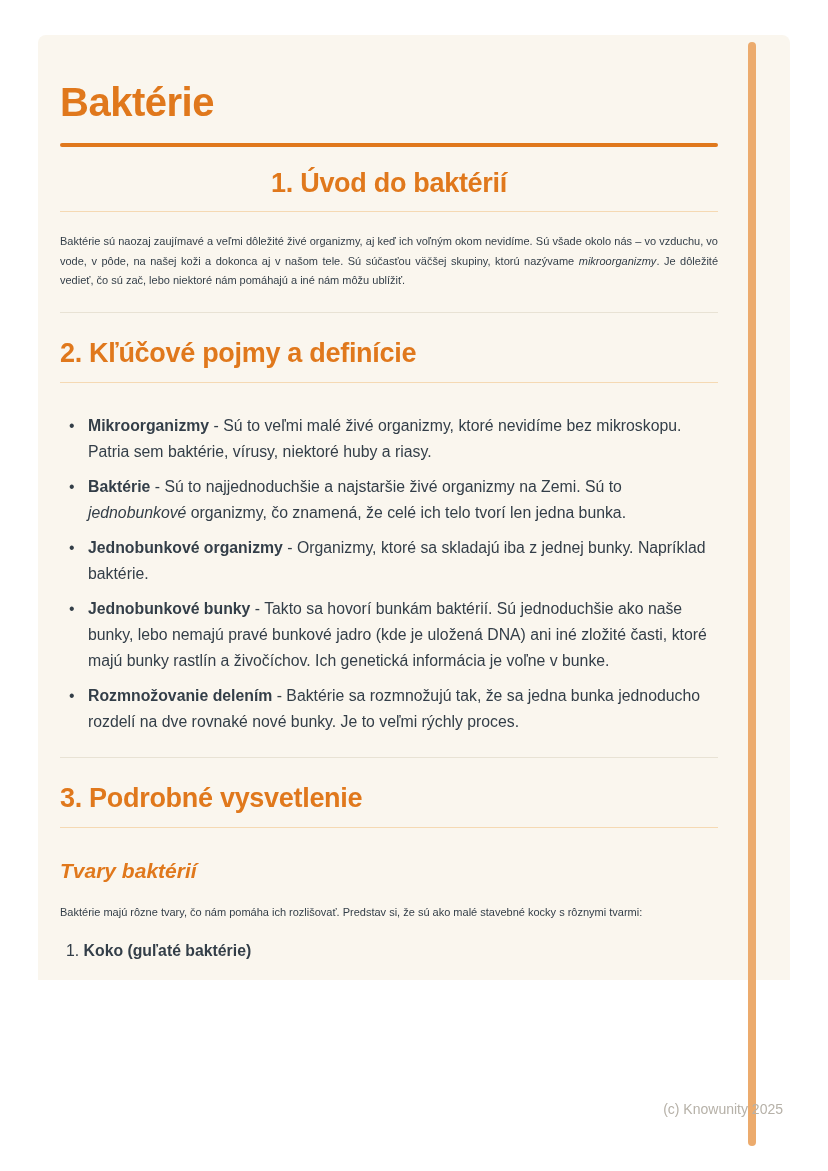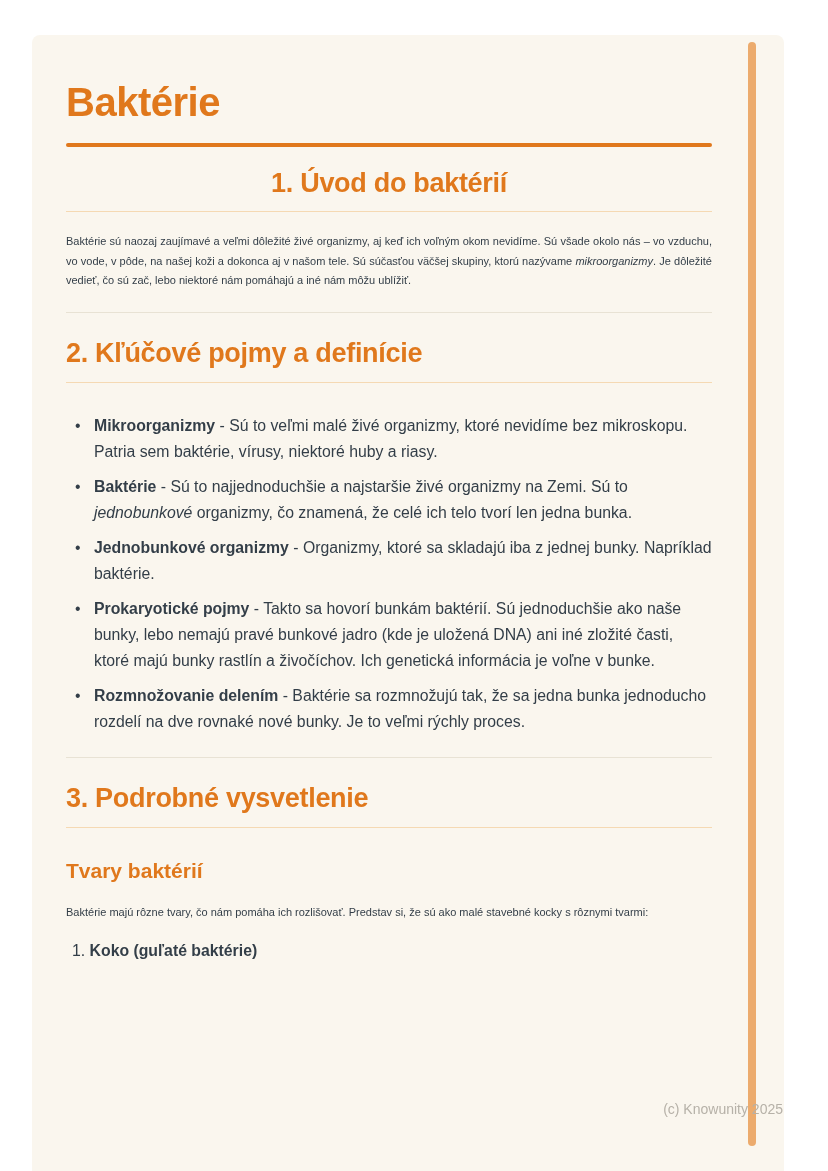--- a/index.html
+++ b/index.html
@@ -7,25 +7,25 @@
   html, body { width: 828px; height: 1171px; }
   body {
     position: relative;
     overflow: hidden;
     background: var(--outer_bg, #ffffff);
     font-family: "Liberation Sans", "DejaVu Sans", sans-serif;
     color: var(--body_text, #333e48);
   }
   .page-card {
     position: absolute;
-    left: 32px; top: 35px;
-    width: 752px; height: 1136px;
+    left: 38px; top: 35px;
+    width: 752px; height: 945px;
     background: var(--page_bg, #faf6ee);
     border-radius: 8px 8px 0 0;
-    padding: 44px 72px 0 34px;
+    padding: 44px 72px 0 22px;
   }
   .page-title {
     font-size: 40px;
     font-weight: bold;
     letter-spacing: -0.5px;
     color: var(--accent, #e0781c);
     line-height: 1.15;
   }
   .title-rule {
     height: 4px;
@@ -73,20 +73,21 @@
     position: absolute;
     left: 9px; top: 0;
     color: var(--body_text, #333e48);
   }
   h3.sub-heading {
     margin-top: 30px;
     font-size: 21px;
     font-weight: bold;
     color: var(--accent, #e0781c);
     line-height: 1.2;
+    font-style: italic;
   }
   ol.numbered-list {
     list-style: none;
     margin-top: 16px;
   }
   ol.numbered-list li {
     font-size: 15.8px;
     line-height: 1.65;
     padding-left: 6px;
     color: var(--body_text, #333e48);
@@ -123,21 +124,21 @@
   </section>
 
   <hr class="divider">
 
   <section>
     <h2 class="section-heading">2. Kľúčové pojmy a definície</h2>
     <ul class="bullet-list">
       <li><strong>Mikroorganizmy</strong><span> - Sú to veľmi malé živé organizmy, ktoré nevidíme bez mikroskopu. Patria sem baktérie, vírusy, niektoré huby a riasy.</span></li>
       <li><strong>Baktérie</strong><span> - Sú to najjednoduchšie a najstaršie živé organizmy na Zemi. Sú to </span><em>jednobunkové</em><span> organizmy, čo znamená, že celé ich telo tvorí len jedna bunka.</span></li>
       <li><strong>Jednobunkové organizmy</strong><span> - Organizmy, ktoré sa skladajú iba z jednej bunky. Napríklad baktérie.</span></li>
-      <li><strong>Prokaryotické pojmy</strong><span> - Takto sa hovorí bunkám baktérií. Sú jednoduchšie ako naše bunky, lebo nemajú pravé bunkové jadro (kde je uložená DNA) ani iné zložité časti, ktoré majú bunky rastlín a živočíchov. Ich genetická informácia je voľne v bunke.</span></li>
+      <li><strong>Jednobunkové bunky</strong><span> - Takto sa hovorí bunkám baktérií. Sú jednoduchšie ako naše bunky, lebo nemajú pravé bunkové jadro (kde je uložená DNA) ani iné zložité časti, ktoré majú bunky rastlín a živočíchov. Ich genetická informácia je voľne v bunke.</span></li>
       <li><strong>Rozmnožovanie delením</strong><span> - Baktérie sa rozmnožujú tak, že sa jedna bunka jednoducho rozdelí na dve rovnaké nové bunky. Je to veľmi rýchly proces.</span></li>
     </ul>
   </section>
 
   <hr class="divider">
 
   <section>
     <h2 class="section-heading">3. Podrobné vysvetlenie</h2>
     <h3 class="sub-heading">Tvary baktérií</h3>
     <p class="body-text">Baktérie majú rôzne tvary, čo nám pomáha ich rozlišovať. Predstav si, že sú ako malé stavebné kocky s rôznymi tvarmi:</p>

